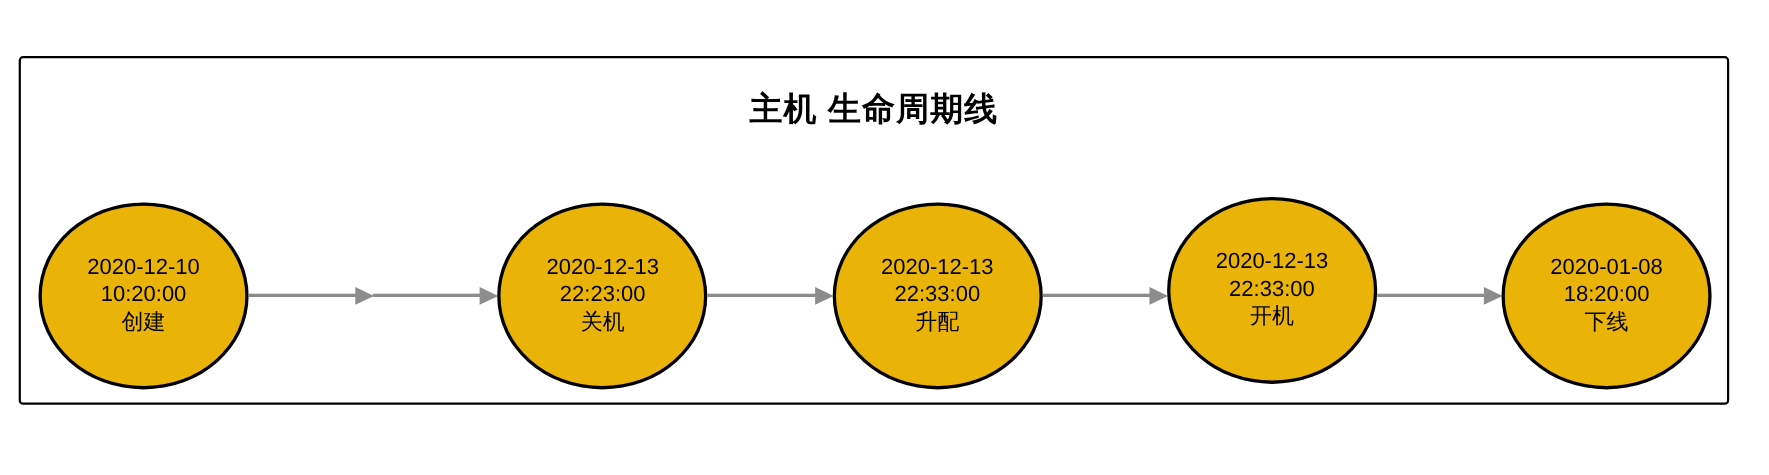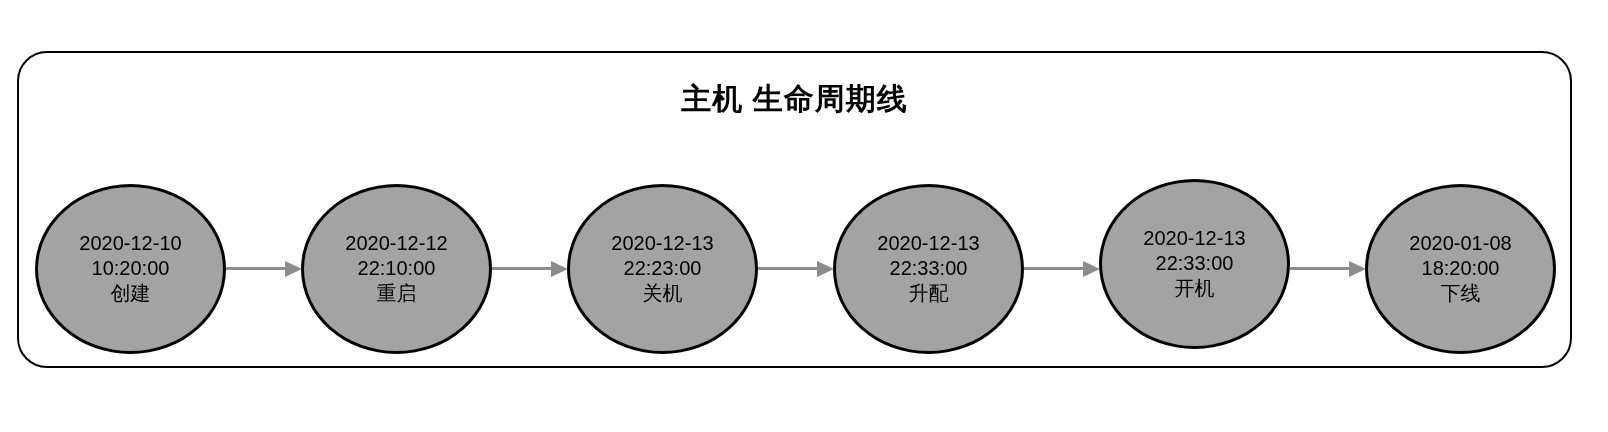--- a/index.html
+++ b/index.html
@@ -15,21 +15,21 @@
     font-family: "Liberation Sans", "DejaVu Sans", sans-serif;
     color: #000000;
   }
   .frame {
     position: absolute;
     left: 17px;
     top: 51px;
     width: 1555px;
     height: 317px;
     border: 2.5px solid #000000;
-    border-radius: 30px;
+    border-radius: 4px;
     box-sizing: border-box;
     background: #ffffff;
   }
   .title {
     position: absolute;
     top: 26px;
     left: 0;
     width: 100%;
     text-align: center;
     font-size: 30px;
@@ -46,21 +46,21 @@
     align-items: center;
     justify-content: space-between;
   }
   .node {
     width: 191px;
     height: 170px;
     flex: 0 0 191px;
     border: 3px solid #000000;
     border-radius: 50%;
     box-sizing: border-box;
-    background: #a3a3a3;
+    background: #eab308;
     display: flex;
     flex-direction: column;
     align-items: center;
     justify-content: center;
     text-align: center;
     font-size: 20px;
     line-height: 25px;
   }
   .node.raised {
     transform: translateY(-5px);
@@ -104,25 +104,20 @@
       <div>2020-12-10</div>
       <div>10:20:00</div>
       <div>创建</div>
     </div>
 
     <div class="arrow">
       <div class="shaft"></div>
       <div class="head"></div>
     </div>
 
-    <div class="node">
-      <div>2020-12-12</div>
-      <div>22:10:00</div>
-      <div>重启</div>
-    </div>
 
     <div class="arrow">
       <div class="shaft"></div>
       <div class="head"></div>
     </div>
 
     <div class="node">
       <div>2020-12-13</div>
       <div>22:23:00</div>
       <div>关机</div>

